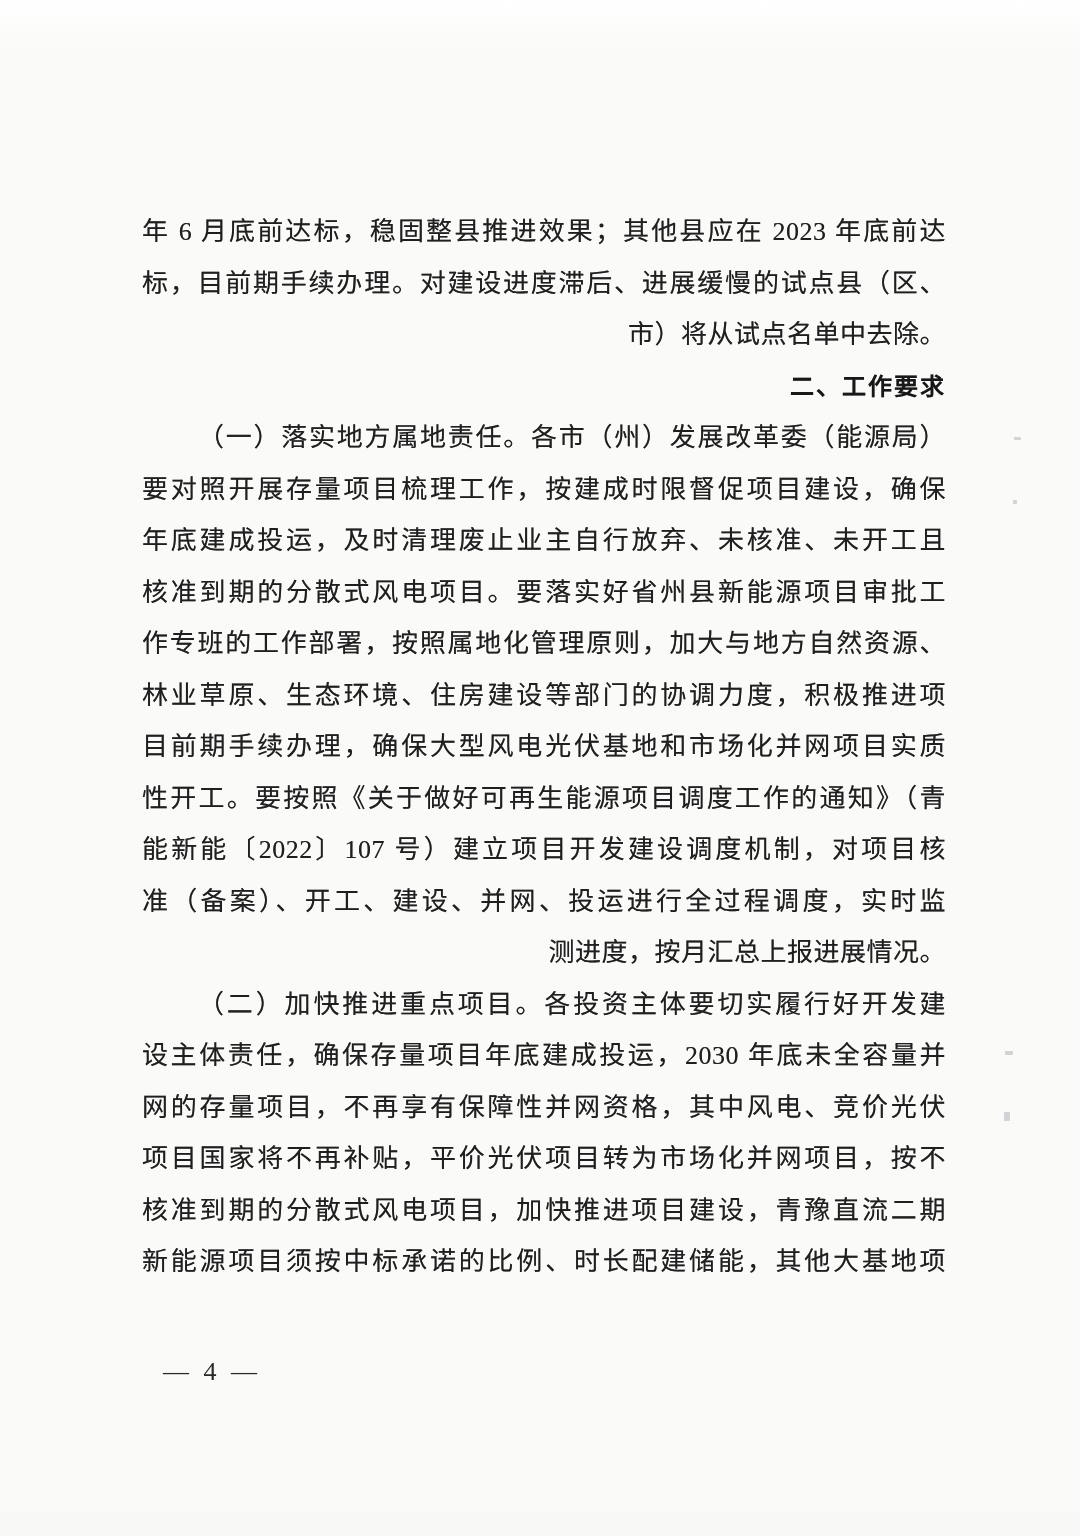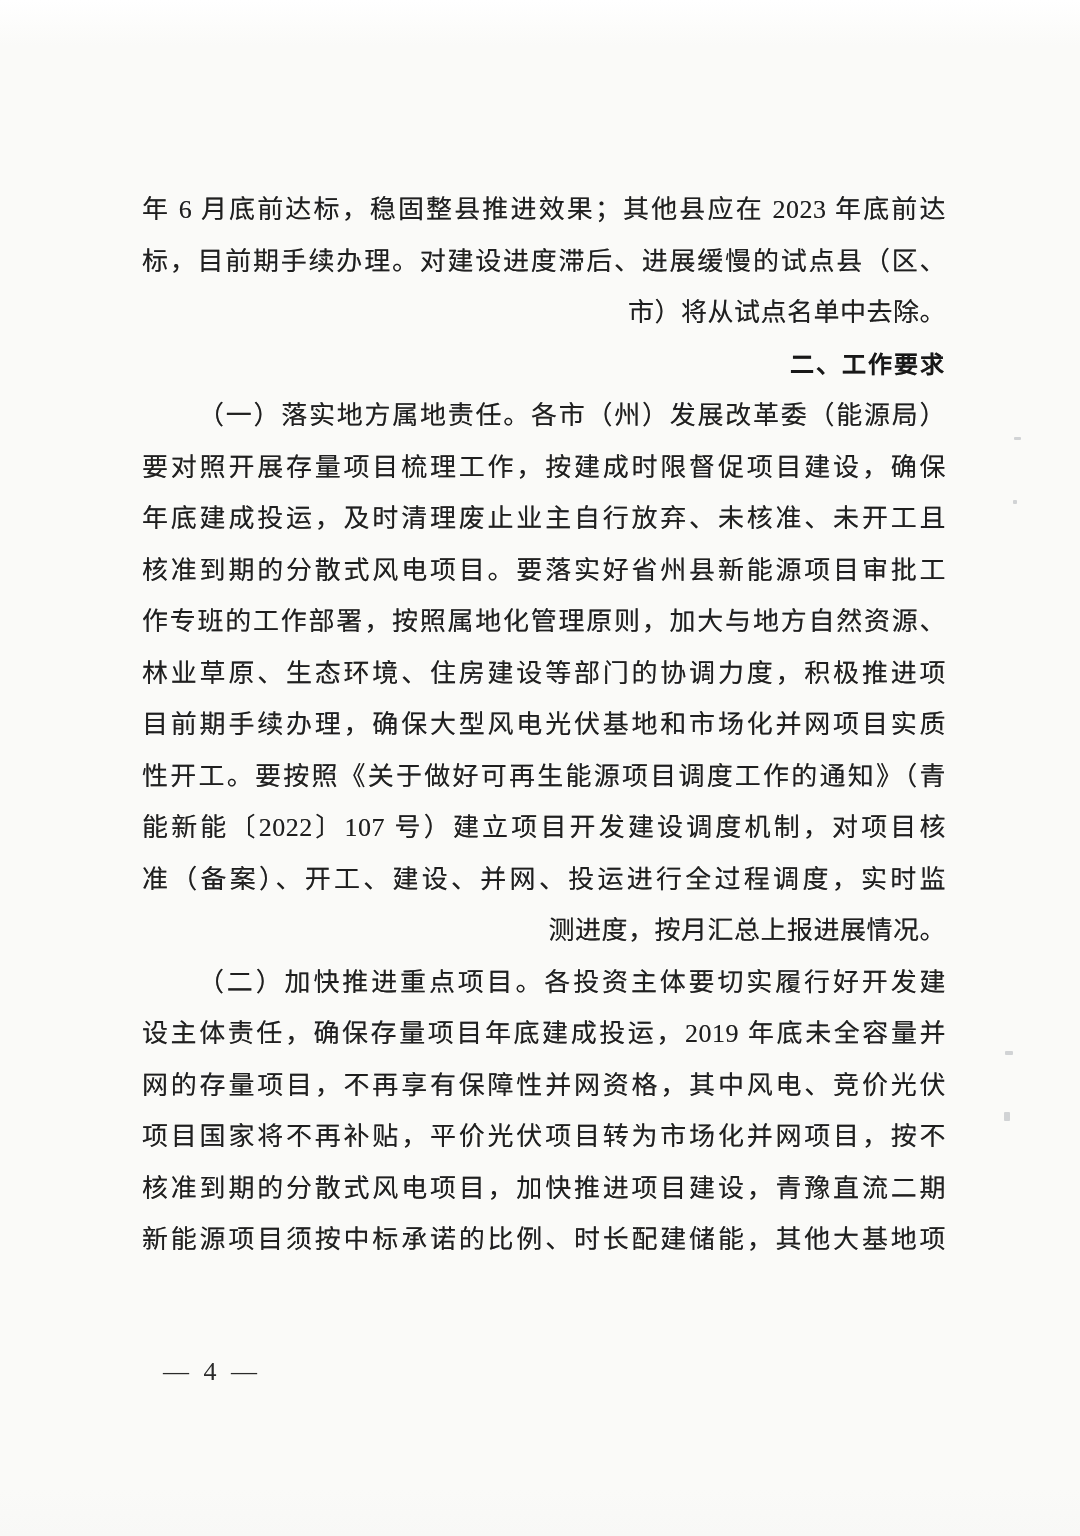--- a/index.html
+++ b/index.html
@@ -16,21 +16,21 @@
     overflow: hidden;
   }
   .page {
     position: absolute;
     inset: 0;
     background: linear-gradient(180deg, #ffffff 0%, #fafaf8 3%, #fafaf8 97%, #f8f8f6 100%);
   }
   .body-text {
     position: absolute;
     left: 142px;
-    top: 184px;
+    top: 206px;
     width: 804px;
   }
   .ln {
     font-size: 26px;
     line-height: 51.5px;
     height: 51.5px;
     letter-spacing: 0.5px;
     text-align: right;
     
     text-shadow: 0 0 0.6px rgba(30,30,30,0.55);
@@ -90,21 +90,21 @@
     <div class="ln j">核准到期的分散式风电项目。要落实好省州县新能源项目审批工</div>
     <div class="ln j">作专班的工作部署，按照属地化管理原则，加大与地方自然资源、</div>
     <div class="ln j">林业草原、生态环境、住房建设等部门的协调力度，积极推进项</div>
     <div class="ln j">目前期手续办理，确保大型风电光伏基地和市场化并网项目实质</div>
     <div class="ln j">性开工。要按照《关于做好可再生能源项目调度工作的通知》（青</div>
     <div class="ln j">能新能〔2022〕107 号）建立项目开发建设调度机制，对项目核</div>
     <div class="ln j">准（备案）、开工、建设、并网、投运进行全过程调度，实时监</div>
     <div class="ln">测进度，按月汇总上报进展情况。</div>
 
     <div class="ln j ind">（二）加快推进重点项目。各投资主体要切实履行好开发建</div>
-    <div class="ln j">设主体责任，确保存量项目年底建成投运，2019 年底未全容量并</div>
+    <div class="ln j">设主体责任，确保存量项目年底建成投运，2030 年底未全容量并</div>
     <div class="ln j">网的存量项目，不再享有保障性并网资格，其中风电、竞价光伏</div>
     <div class="ln j">项目国家将不再补贴，平价光伏项目转为市场化并网项目，按不</div>
     <div class="ln j">核准到期的分散式风电项目，加快推进项目建设，青豫直流二期</div>
     <div class="ln j">新能源项目须按中标承诺的比例、时长配建储能，其他大基地项</div>
 
   </div>
 
   <div class="footer">— 4 —</div>
 
   <div class="speck s1"></div>

